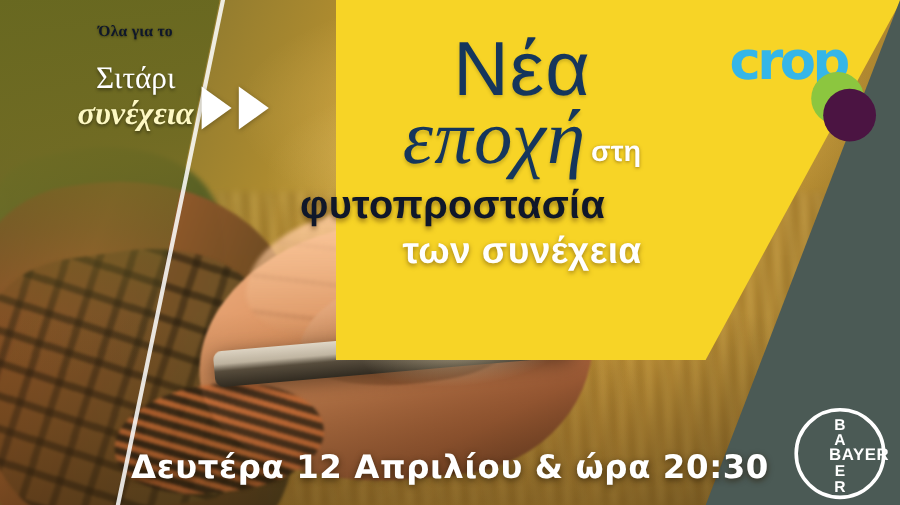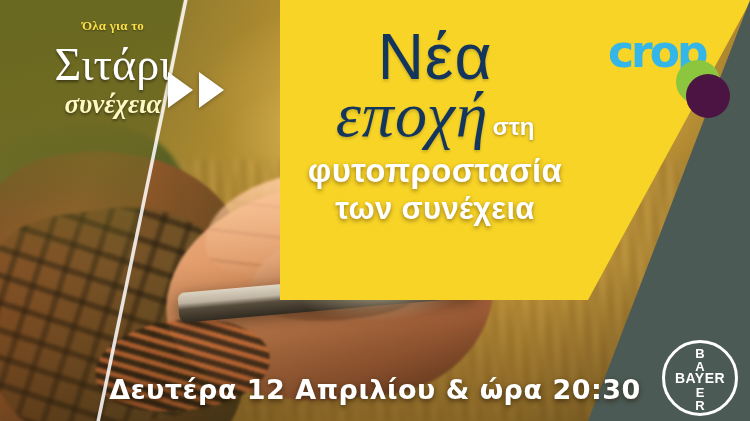--- a/index.html
+++ b/index.html
@@ -131,26 +131,26 @@
   
   .yellow-wedge{
     position:absolute;right:0;top:0;width:470px;height:300px;
     background:#f7d426;
     clip-path:polygon(0 0, 470px 0, 470px 2px, 308px 300px, 0 300px);
   }
 
   
   .left-text{position:absolute;left:18px;top:18px;width:190px;text-align:center;}
   .t-small{
-    color:#fde047;font-size:13px;font-weight:700;letter-spacing:.2px;
+    color:#0f172a;font-size:13px;font-weight:700;letter-spacing:.2px;
     font-family:"Liberation Serif", serif;
     text-shadow:0 1px 2px rgba(0,0,0,.45);
   }
   .t-sitari{
-    color:#ffffff;font-size:46px;line-height:1.02;margin-top:8px;
+    color:#ffffff;font-size:26px;line-height:1.02;margin-top:18px;
     font-family:"Liberation Serif", serif;font-weight:400;
     text-shadow:0 2px 3px rgba(0,0,0,.45);
   }
   .t-synexeia{
     color:#fef9c3;font-size:27px;line-height:1.05;margin-top:1px;
     font-family:"Liberation Serif", serif;font-weight:700;font-style:italic;
     text-shadow:0 2px 3px rgba(0,0,0,.45);
   }
 
   
@@ -172,21 +172,21 @@
   .hl-epoxi{
     color:#15365c;font-size:64px;line-height:.95;font-style:italic;font-weight:400;
     font-family:Liberation Serif, serif;letter-spacing:1px;
     text-shadow:0 2px 3px rgba(0,0,0,.18);
   }
   .hl-sti{
     color:#ffffff;font-size:24px;font-weight:700;line-height:1;padding-bottom:7px;
     text-shadow:0 1px 3px rgba(80,50,10,.55);
   }
   .hl-l3{
-    color:#ffffff;font-size:33px;font-weight:700;text-align:center;margin-top:6px;
+    color:#0f172a;font-size:33px;font-weight:700;text-align:left;margin-top:6px;
     letter-spacing:.3px;text-shadow:0 2px 4px rgba(80,50,10,.55);
   }
   .hl-l4{
     color:#ffffff;font-size:31px;font-weight:700;text-align:center;margin-top:1px;
     letter-spacing:.3px;text-shadow:0 2px 4px rgba(80,50,10,.55);
   }
 
   
   .cropdocs{position:absolute;left:600px;top:30px;width:140px;height:108px;}
   .cd-crop{
@@ -213,21 +213,21 @@
     background:#4b1442;
   }
 
   
   .bayer{
     position:absolute;left:662px;top:340px;width:70px;height:70px;
     border:3.5px solid #ffffff;border-radius:50%;
     color:#ffffff;
   }
   .bayer .h{
-    position:absolute;left:0;top:50%;transform:translateY(-50%);
+    position:absolute;left:16px;top:50%;transform:translateY(-50%);
     width:100%;text-align:center;font-size:14px;font-weight:700;
     letter-spacing:.5px;font-family:"Liberation Sans", sans-serif;
   }
   .bayer .v{
     position:absolute;left:50%;top:0;height:100%;transform:translateX(-50%);
     display:flex;flex-direction:column;justify-content:space-between;
     align-items:center;font-size:13px;font-weight:700;line-height:1;
     padding:4px 0;box-sizing:border-box;font-family:"Liberation Sans", sans-serif;
   }
   .bayer .v span{display:block;}

